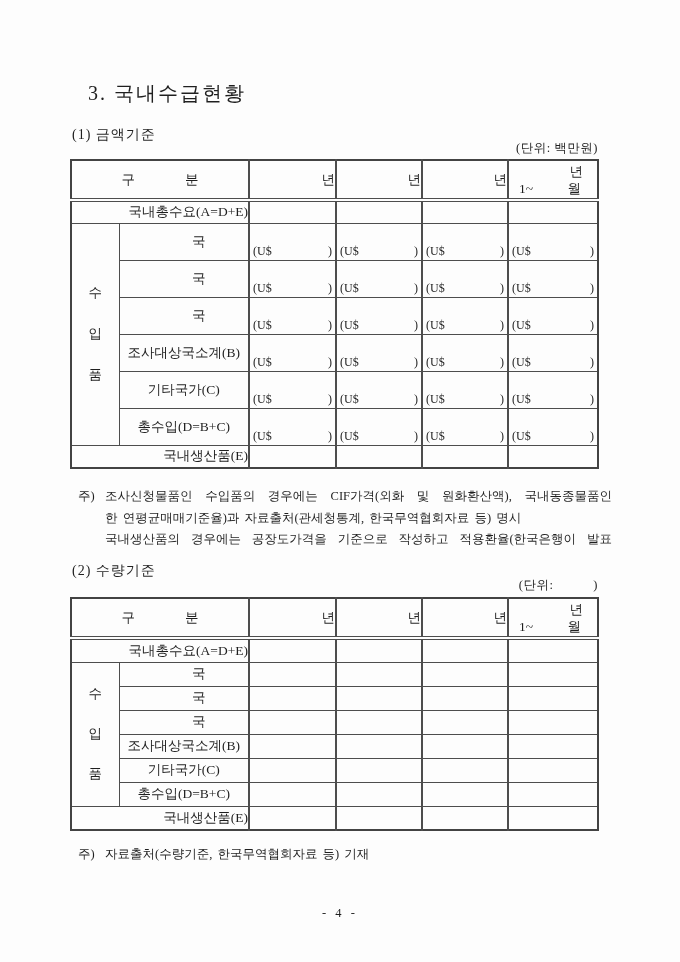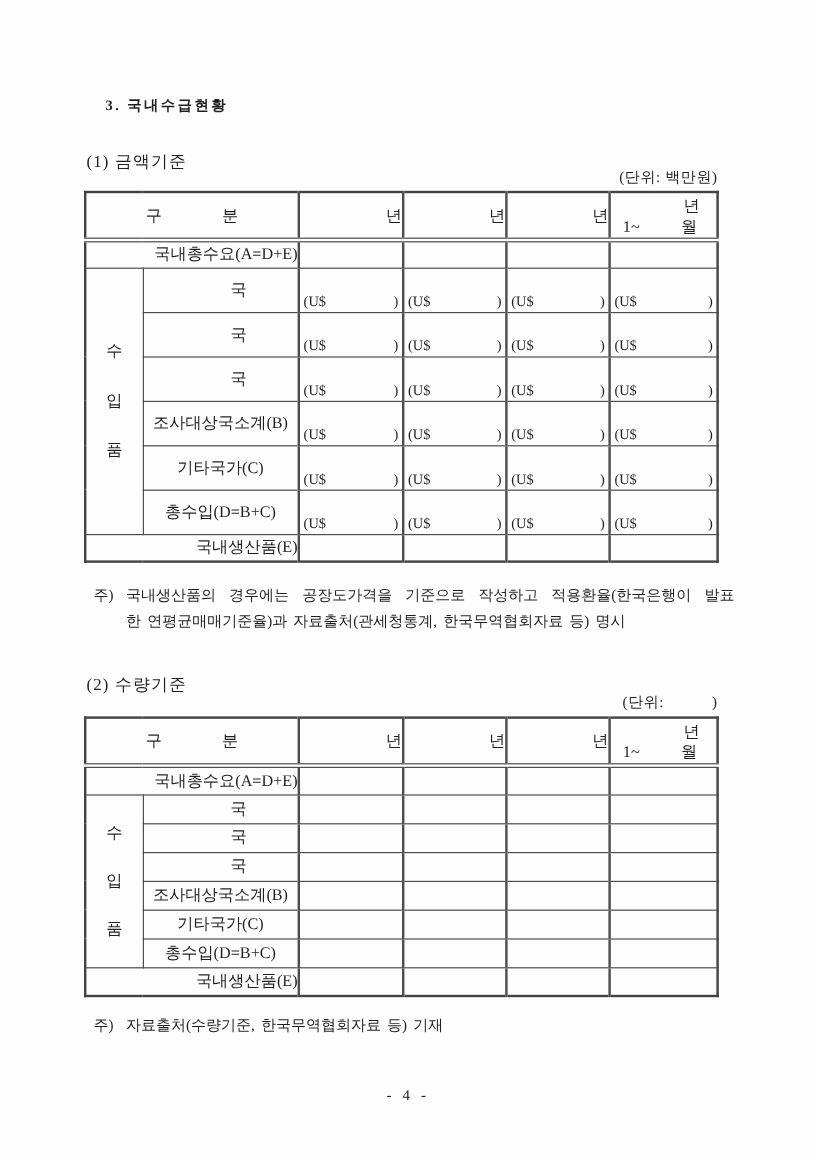--- a/index.html
+++ b/index.html
@@ -4,21 +4,21 @@
 <style>
   html,body { margin:0; padding:0; background:#e8e8e8; }
   .page {
     position:relative; width:680px; height:962px; margin:0 auto;
     background:#fdfdfd; color:#1f1f1f; overflow:hidden;
     font-family:"Liberation Serif","DejaVu Serif",serif;
   }
 
   .doc-title {
     position:absolute; left:88px; top:80px;
-    font-size:12px; font-weight:bold; letter-spacing:2px;
+    font-size:20px; font-weight:normal; letter-spacing:2px;
   }
 
   .sec-heading { position:absolute; left:72px; font-size:14px; letter-spacing:1px; }
   #sec1-heading { top:126px; }
   #sec2-heading { top:562px; }
 
   .unit-label { position:absolute; right:82px; font-size:12.5px; white-space:pre; letter-spacing:0.5px;text-align:right; }
   #unit1 { top:140px; }
   #unit2 { top:577px; }
 
@@ -295,22 +295,23 @@
       <td class="yb"></td>
       <td class="yb"></td>
       <td class="yb"></td>
       <td class="yb"></td>
     </tr>
   </tbody>
     </table>
 
   <div class="note" id="note1">
     <span class="note-prefix">주)</span>
+    <div class="note-line just">조사신청물품인 수입품의 경우에는 CIF가격(외화 및 원화환산액), 국내동종물품인</div>
+    <div class="note-line plain">한 연평균매매기준율)과 자료출처(관세청통계, 한국무역협회자료 등) 명시</div>
     <div class="note-line just">국내생산품의 경우에는 공장도가격을 기준으로 작성하고 적용환율(한국은행이 발표</div>
-    <div class="note-line plain">한 연평균매매기준율)과 자료출처(관세청통계, 한국무역협회자료 등) 명시</div>
   </div>
 
   <div class="sec-heading" id="sec2-heading">(2) 수량기준</div>
   <div class="unit-label" id="unit2">(단위:           )</div>
 
   <table class="grid" id="table2">
     <colgroup>
       <col style="width:48px">
         <col style="width:130px">
       <col style="width:87px">

